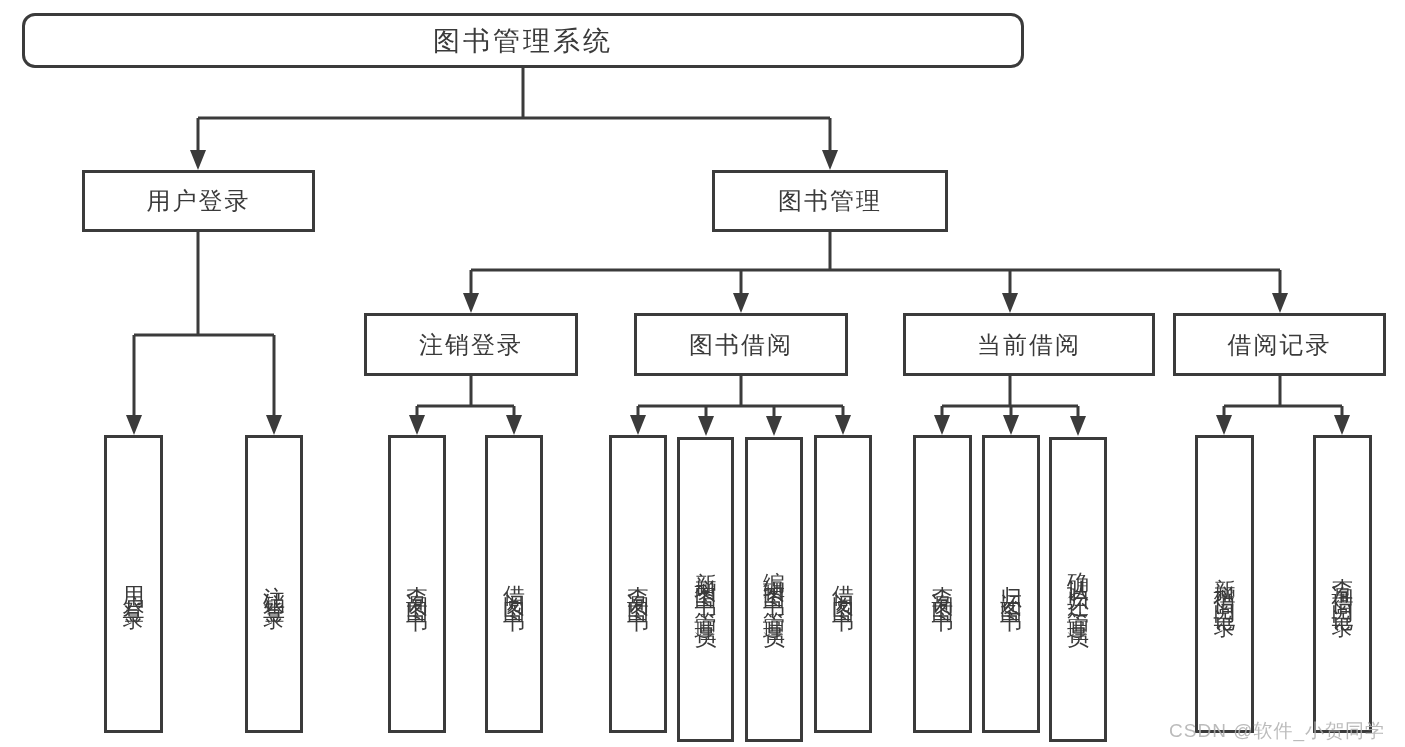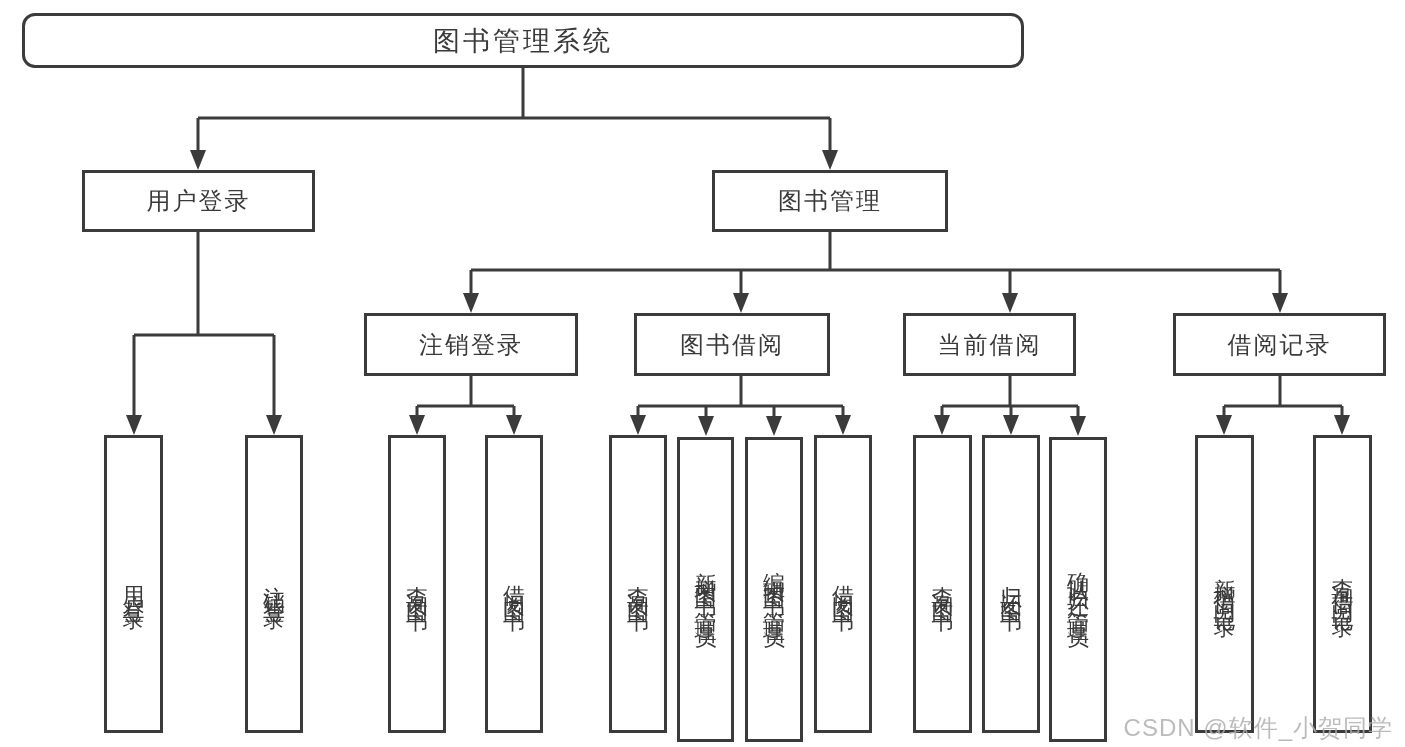--- a/index.html
+++ b/index.html
@@ -47,23 +47,23 @@
     letter-spacing:3px;
   }
   .v{
     writing-mode:vertical-rl;
     font-size:22px;
     letter-spacing:8px;
     line-height:1;
   }
   .watermark{
     position:absolute;
-    right:12px;
+    right:20px;
     bottom:3px;
-    font-size:24px;
+    font-size:19px;
     letter-spacing:1px;
     color:var(--wm);
     opacity:0.85;
     white-space:nowrap;
     z-index:5;
   }
 </style>
 </head>
 <body>
 
@@ -123,22 +123,22 @@
       <line class="ln" x1="1342" y1="406" x2="1342" y2="429" marker-end="url(#arr)"></line>
     </g>
   </svg>
 
   <div class="node h root" style="left:22px;top:13px;width:1002px;height:55px;border-radius:13px;">图书管理系统</div>
 
   <div class="node h" style="left:82px;top:170px;width:233px;height:62px;">用户登录</div>
   <div class="node h" style="left:712px;top:170px;width:236px;height:62px;">图书管理</div>
 
   <div class="node h" style="left:364px;top:313px;width:214px;height:63px;">注销登录</div>
-  <div class="node h" style="left:634px;top:313px;width:196px;height:63px;">图书借阅</div>
-  <div class="node h" style="left:903px;top:313px;width:173px;height:63px;">当前借阅</div>
+  <div class="node h" style="left:634px;top:313px;width:214px;height:63px;">图书借阅</div>
+  <div class="node h" style="left:903px;top:313px;width:252px;height:63px;">当前借阅</div>
   <div class="node h" style="left:1173px;top:313px;width:213px;height:63px;">借阅记录</div>
 
   <div class="node v" style="left:104px;top:435px;width:59px;height:298px;">用户登录</div>
   <div class="node v" style="left:245px;top:435px;width:58px;height:298px;">注销登录</div>
 
   <div class="node v" style="left:388px;top:435px;width:58px;height:298px;">查询图书</div>
   <div class="node v" style="left:485px;top:435px;width:58px;height:298px;">借阅图书</div>
 
   <div class="node v" style="left:609px;top:435px;width:58px;height:298px;">查询图书</div>
   <div class="node v" style="left:677px;top:437px;width:57px;height:305px;">新增图书（管理员）</div>

